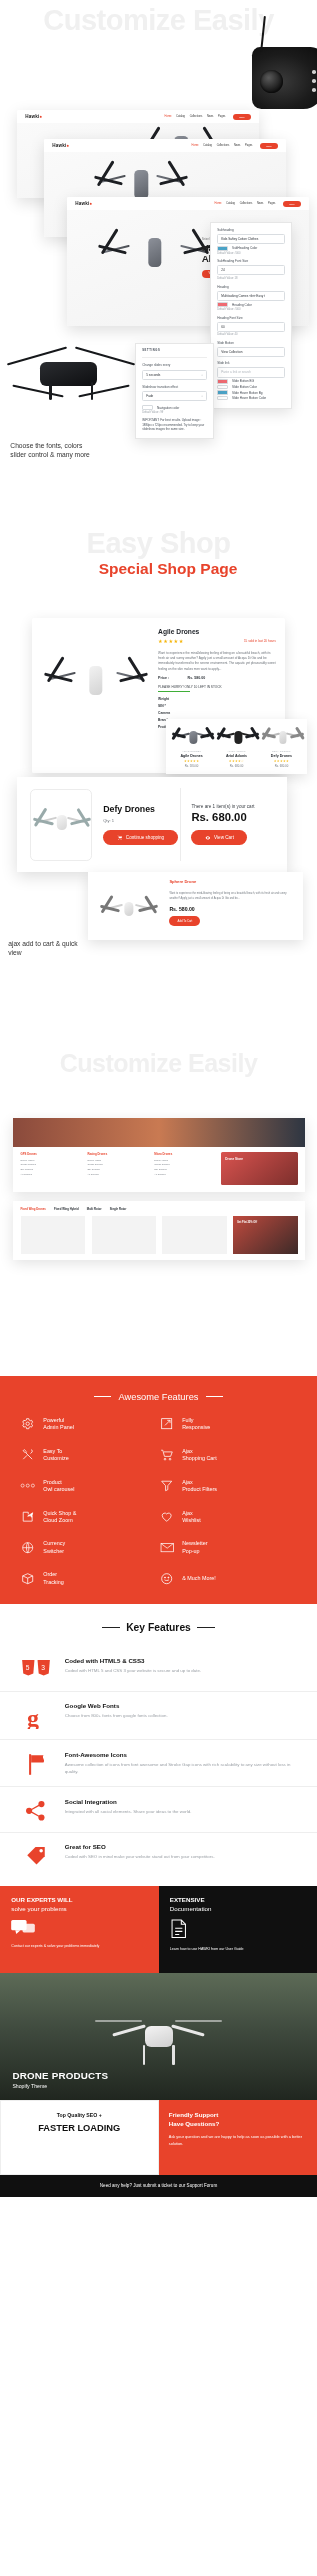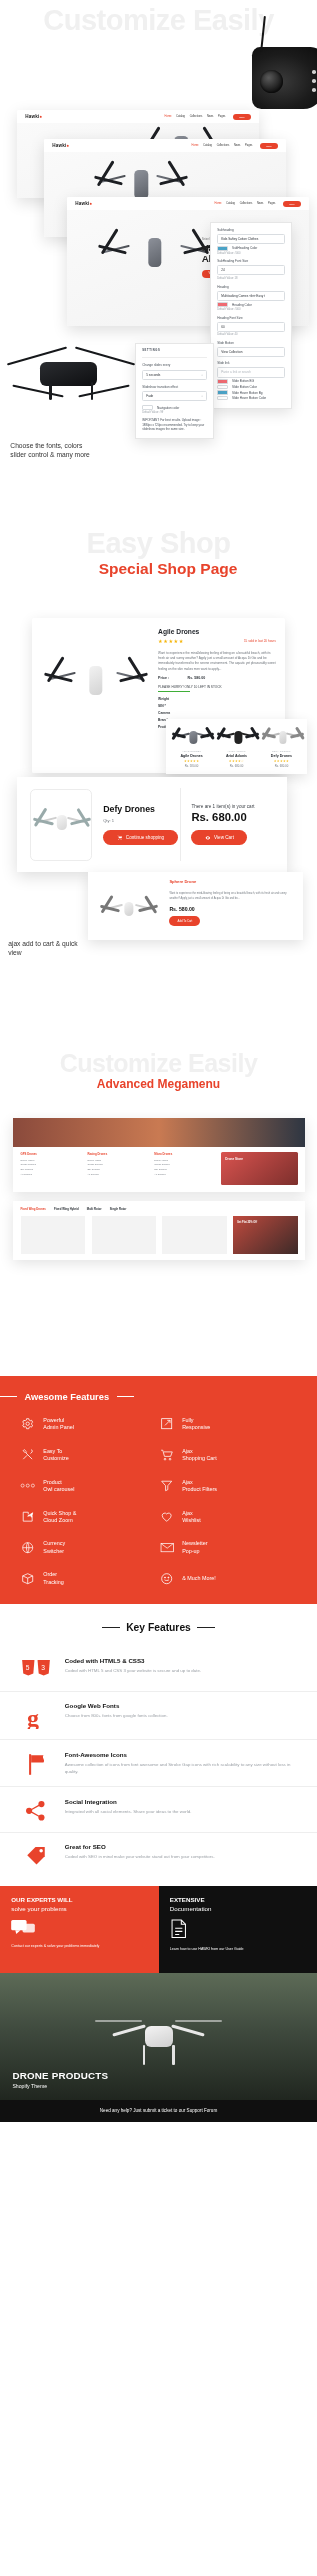--- a/index.html
+++ b/index.html
@@ -254,22 +254,22 @@
     background:#fff; box-shadow:0 4.1px 13.4px rgba(0,0,0,.12); padding:6.2px 7.2px;
   }
   .mm-tabs{ display:flex; gap:8.2px; font-size:2.8px; font-weight:bold; color:#2b3036; margin-bottom:4.6px; }
   .mm-tabs .on{ color:#e8432b; }
   .mm-grid{ display:flex; gap:6.2px; }
   .mm-thumb{ flex:1; height:38px; background:#f3f3f3; position:relative; }
 
   
   .sec4{ background:#e8432b; color:#fff; padding:15.5px 0 17.5px; }
   .sec4 h2{
-    text-align:center; font-size:9.3px; font-weight:bold; margin-bottom:14.4px;
-    display:flex; align-items:center; justify-content:flex-start; gap:8px;
+    text-align:center; font-size:9.3px; font-weight:normal; margin-bottom:14.4px;
+    display:flex; align-items:center; justify-content:center; gap:8px;
   }
   .dash{ width:16.5px; height:0.8px; background:#fff; display:inline-block; }
   .feat-grid{ display:grid; grid-template-columns:1fr 1fr; row-gap:14.4px; padding:0 19.6px; }
   .feat{ display:flex; align-items:center; gap:7.2px; }
   .feat .ico{ width:16.5px; height:16.5px; flex:none; display:flex; align-items:center; justify-content:center; }
   .feat .txt{ font-size:5.4px; line-height:1.35; }
 
   
   .sec5{ padding:17.5px 0 9.3px; background:#fff; }
   .sec5 h2{
@@ -642,21 +642,20 @@
         <div class="qc-price">Rs. 580.00</div>
         <span class="qc-btn">Add To Cart</span>
       </div>
     </div>
 
     <div class="left-copy2">ajax add to cart &amp; quick view</div>
   </section>
 
   <section class="sec3">
     <div class="ghost-title">Customize Easily</div>
-    <div class="accent-title">Advanced Megamenu</div>
 
     <div class="mm-wrap">
       <div class="mm-hero"></div>
       <div class="mm-cols">
         <div class="mm-col">
           <div class="mm-head">GPS Drones</div>
           <div class="mm-item">Drone Vision</div>
           <div class="mm-item">Cruise Drones</div>
           <div class="mm-item">Sky Drones</div>
           <div class="mm-item">Air Drones</div>
@@ -956,19 +955,30 @@
       <div class="bd-prop" style="right:-9.3px"></div>
       <div class="bd-leg" style="left:38px"></div>
       <div class="bd-leg" style="right:38px"></div>
     </div>
     <div class="capt">
       <div class="t1">DRONE PRODUCTS</div>
       <div class="t2">Shopify Theme</div>
     </div>
   </section>
 
+  <section class="sec8">
+    <div class="seo">
+      <div class="l1">Top Quality SEO +</div>
+      <div class="l2" style="white-space:pre-line">FASTER LOADING</div>
+    </div>
+    <div class="sup">
+      <h3 style="white-space:pre-line">Friendly Support
+Have Questions?</h3>
+      <p>Ask your question and we are happy to help as soon as possible with a better solution.</p>
+    </div>
+  </section>
 
   <section class="sec9">
     <span>Need any help? Just submit a ticket to our Support Forum</span>
   </section>
 
 </div>
 
 
 </body></html>

